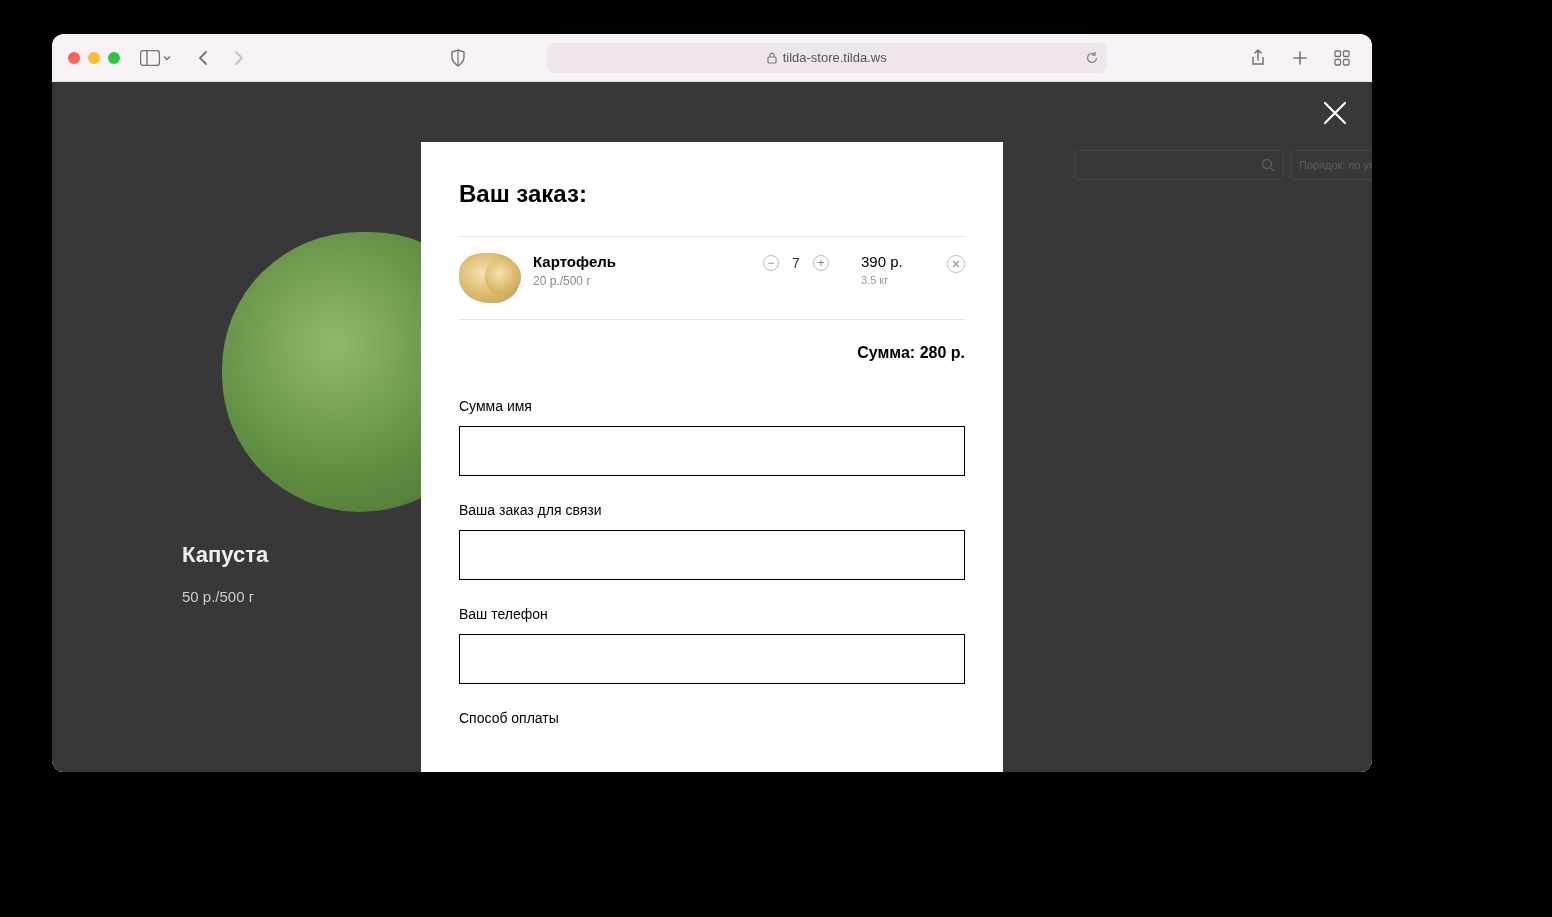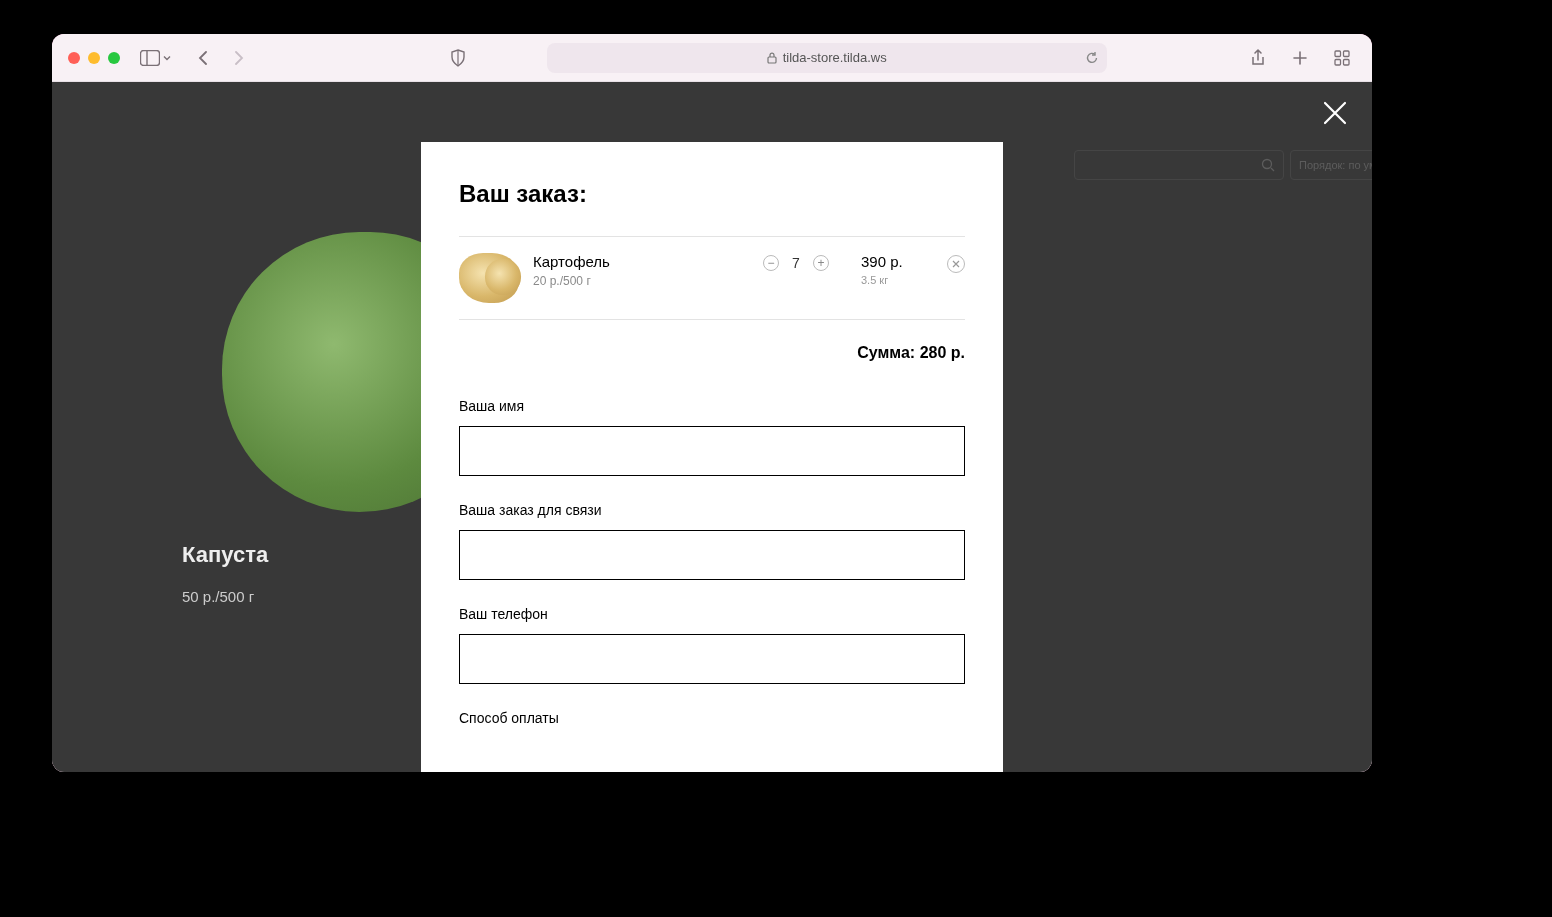--- a/index.html
+++ b/index.html
@@ -26,21 +26,21 @@
 .bg-title{font-size:22px;font-weight:700;margin-bottom:20px;color:#eee}
 .bg-price{font-size:15px;color:#ccc}
 .bg-search{position:absolute;right:88px;top:68px;width:210px;height:30px;border:1px solid #555;border-radius:4px;display:flex;align-items:center;justify-content:flex-end;padding:0 8px;color:#888;opacity:.45}
 .bg-sort{position:absolute;right:-76px;top:68px;width:158px;height:30px;border:1px solid #555;border-radius:4px;display:flex;align-items:center;justify-content:space-between;padding:0 8px;color:#888;font-size:11px;opacity:.45}
 .modal{position:absolute;left:50%;top:60px;transform:translateX(-50%);width:582px;height:630px;background:#fff;padding:38px 38px 0;overflow:hidden}
 .modal h2{font-size:24px;font-weight:800;margin-bottom:28px;color:#000}
 .cart-row{display:flex;align-items:flex-start;padding:16px 0;border-top:1px solid #e3e3e3;border-bottom:1px solid #e3e3e3;gap:14px}
 .thumb{width:60px;height:50px;background:radial-gradient(ellipse at 40% 40%,#f5e3b0,#d9b76a 55%,#c19a4f);border-radius:40% 45% 42% 50%;flex-shrink:0;position:relative}
 .thumb::after{content:"";position:absolute;left:26px;top:6px;width:36px;height:36px;background:radial-gradient(ellipse at 40% 40%,#f5e3b0,#d9b76a 55%,#c19a4f);border-radius:48%}
 .item-info{flex:1}
-.item-name{font-weight:400;font-size:15px;color:#000;margin-bottom:4px}
+.item-name{font-weight:700;font-size:15px;color:#000;margin-bottom:4px}
 .item-unit{font-size:12px;color:#8a8a8a}
 .qty{display:flex;align-items:center;gap:10px;margin-top:2px}
 .qbtn{width:16px;height:16px;border:1px solid #bbb;border-radius:50%;display:flex;align-items:center;justify-content:center;font-size:12px;color:#888;line-height:1;cursor:pointer}
 .qval{font-size:14px;color:#333;min-width:14px;text-align:center}
 .price-col{text-align:left;margin-left:18px;min-width:60px}
 .price{font-size:15px;color:#000;margin-bottom:4px}
 .weight{font-size:11px;color:#999}
 .remove-btn{width:18px;height:18px;border:1px solid #bbb;border-radius:50%;display:flex;align-items:center;justify-content:center;font-size:11px;color:#888;margin-left:12px;margin-top:2px;cursor:pointer}
 .total{text-align:right;font-weight:700;font-size:16px;color:#000;margin:24px 0 36px}
 .field-label{font-size:14px;color:#000;margin-bottom:12px;font-weight:400}
@@ -170,21 +170,21 @@
           </div>
           <div class="remove-btn">
             <svg width="8" height="8" viewBox="0 0 8 8">
                 <path d="M1 1 L7 7 M7 1 L1 7" stroke="#999" stroke-width="1.2"></path>
               </svg>
           </div>
         </div>
 
         <div class="total">Сумма: 280 р.</div>
 
-        <div class="field-label">Ваша имя</div>
+        <div class="field-label">Сумма имя</div>
         <input class="field-input" style="">
 
         <div class="field-label">Ваша заказ для связи</div>
         <input class="field-input" style="">
 
         <div class="field-label">Ваш телефон</div>
         <input class="field-input" style="">
 
         <div class="pay-label">Способ оплаты</div>
       </div>

